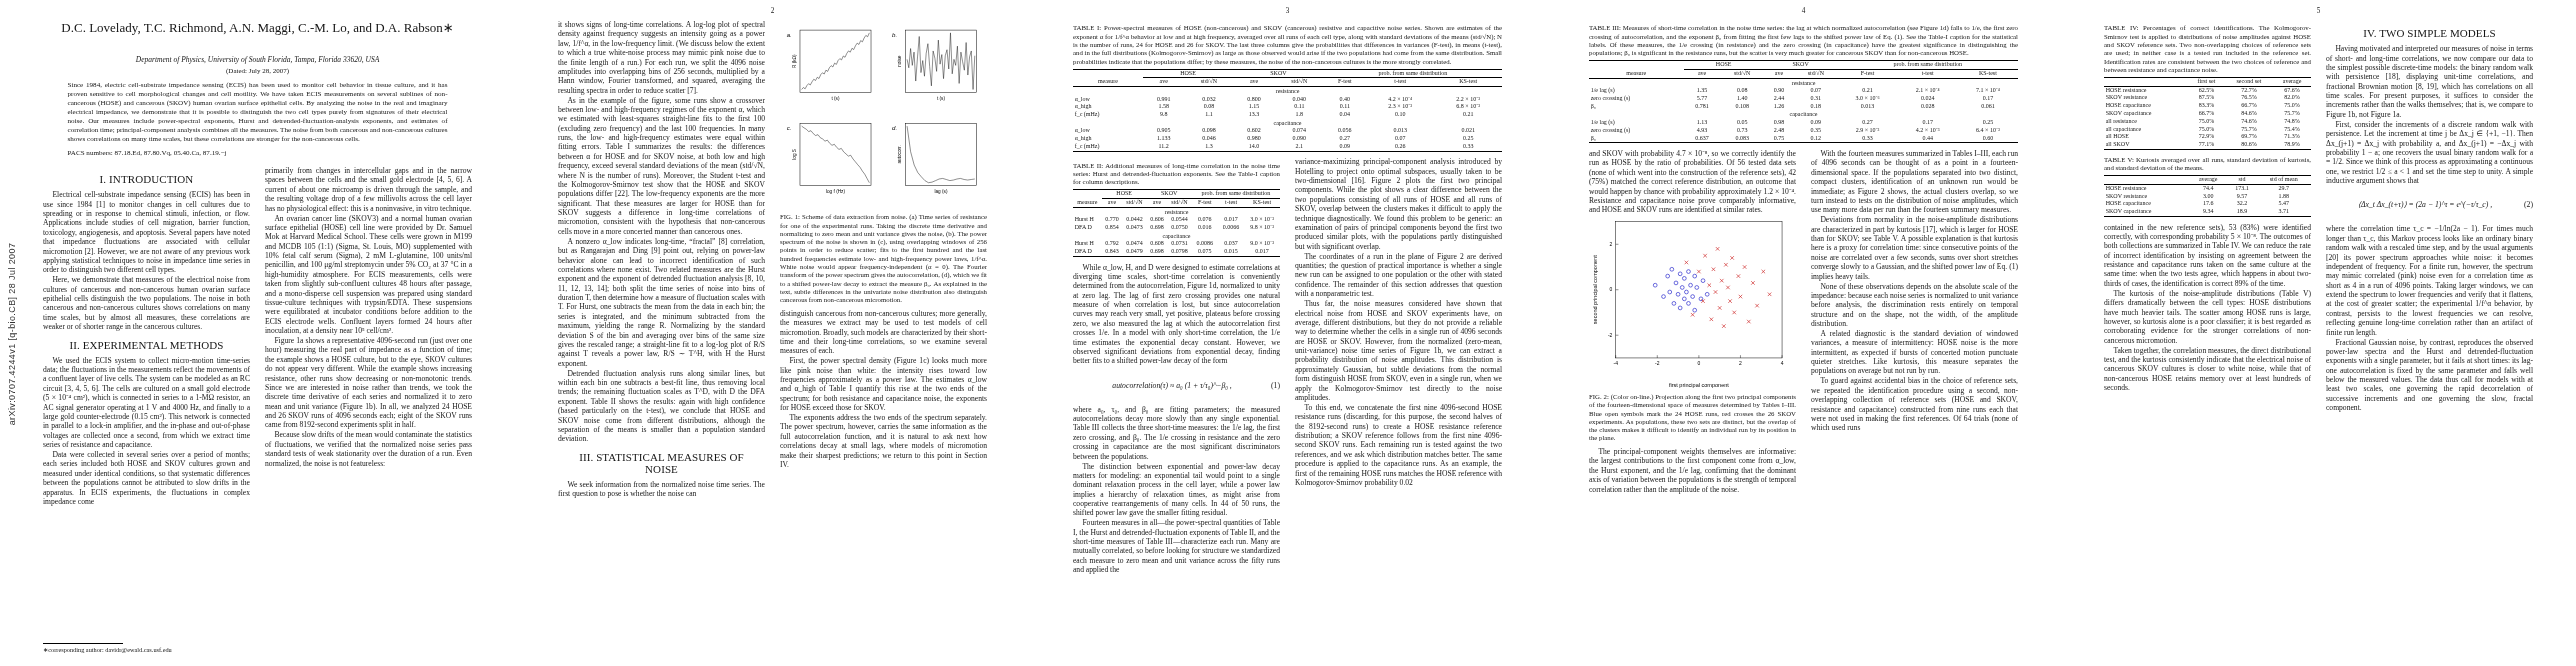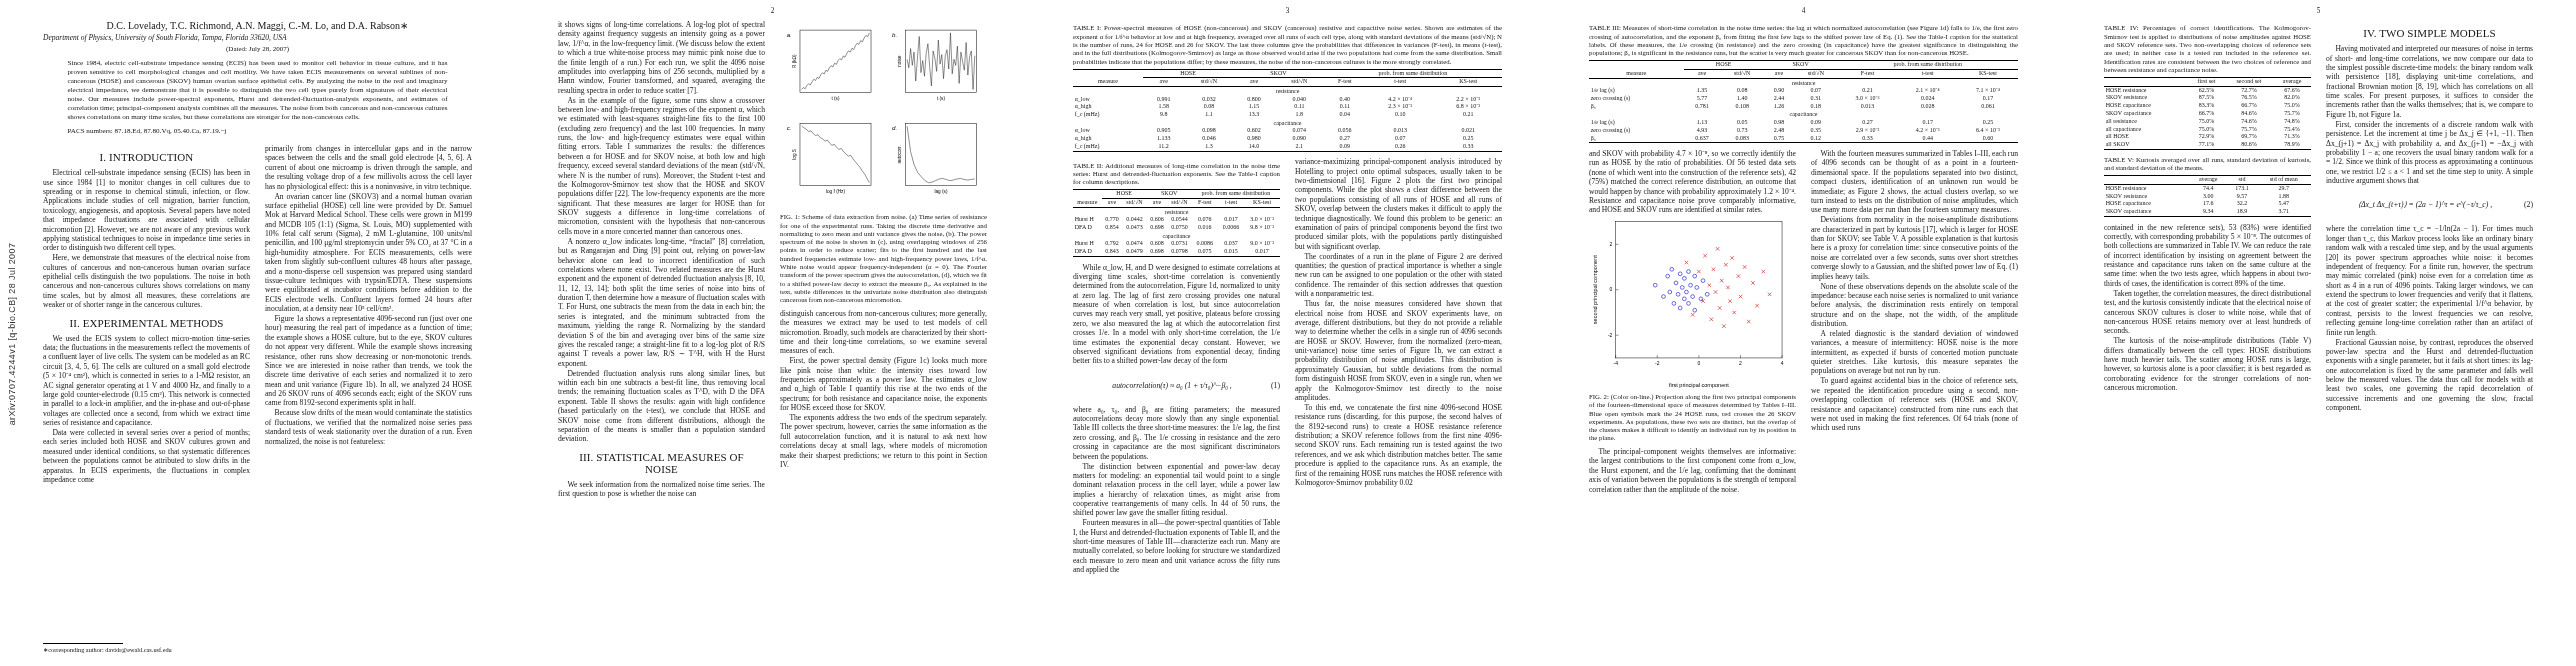--- a/index.html
+++ b/index.html
@@ -2,22 +2,22 @@
 <html style="font-size:9px"><head>
 <meta charset="utf-8">
 <style>
   html,body{margin:0;padding:0;background:#ffffff;}
   .canvas{position:relative;width:2576px;height:667px;background:#ffffff;overflow:hidden;}
   .page{position:absolute;top:0;width:515px;height:667px;background:#fff;overflow:hidden;
         font-family:"Liberation Serif",serif;color:#161616;}
   .page-inner{position:absolute;left:43px;right:43px;top:20px;bottom:14.5px;overflow:hidden;}
   .pagenum{position:absolute;top:7.2px;left:0;right:0;text-align:center;font-size:7.2px;}
   .title{font-size:11px;font-weight:bold;text-align:center;line-height:1.28;margin:9px auto 6.7px;max-width:356px;}
-  .authors{font-size:10px;text-align:center;margin-bottom:2px;}
-  .affil{font-size:7.5px;font-style:italic;line-height:1.2;}
+  .authors{font-size:13px;text-align:center;margin-bottom:19px;}
+  .affil{font-size:7.5px;font-style:italic;text-align:center;line-height:1.2;}
   .dated{font-size:7px;text-align:center;margin:2.8px 0 6.7px;}
   .abstract{font-size:7.1px;line-height:1.25;text-align:justify;margin:0 24.5px 5.6px;}
   .pacs{font-size:7.1px;margin:0 24.5px 9px;}
   .cols{display:flex;gap:15px;align-items:flex-start;}
   .col{width:207px;flex:0 0 207px;}
   .sec-heading{font-size:11px;font-weight:normal;text-align:center;margin:7.2px 3.3px 5px;letter-spacing:0.1px;}
   .para{font-size:7.6px;line-height:1.235;text-align:justify;text-indent:9.4px;margin:0 0 0.6px;}
   .para.ni{text-indent:0;}
   .eq{display:flex;align-items:center;margin:15px 0;font-size:7.7px;}
   .eq-body{flex:1;text-align:center;font-style:italic;}
@@ -618,22 +618,22 @@
                   <tr>
                     <td class="rowlab">SKOV capacitance</td>
                     <td>9.34</td>
                     <td>18.9</td>
                     <td>3.71</td>
                   </tr>
                 </tbody>
               </table>
             </div>
             <div class="para ni">contained in the new reference sets), 53 (83%) were identified correctly, with corresponding probability 5 × 10⁻⁸. The outcomes of both collections are summarized in Table IV. We can reduce the rate of incorrect identification by insisting on agreement between the resistance and capacitance runs taken on the same culture at the same time: when the two tests agree, which happens in about two-thirds of cases, the identification is correct 89% of the time.</div>
+            <div class="para">The kurtosis of the noise-amplitude distributions (Table V) differs dramatically between the cell types: HOSE distributions have much heavier tails. The scatter among HOSE runs is large, however, so kurtosis alone is a poor classifier; it is best regarded as corroborating evidence for the stronger correlations of non-cancerous micromotion.</div>
             <div class="para">Taken together, the correlation measures, the direct distributional test, and the kurtosis consistently indicate that the electrical noise of cancerous SKOV cultures is closer to white noise, while that of non-cancerous HOSE retains memory over at least hundreds of seconds.</div>
-            <div class="para">The kurtosis of the noise-amplitude distributions (Table V) differs dramatically between the cell types: HOSE distributions have much heavier tails. The scatter among HOSE runs is large, however, so kurtosis alone is a poor classifier; it is best regarded as corroborating evidence for the stronger correlations of non-cancerous micromotion.</div>
           </div>
           <div class="col">
             <div class="sec-heading">IV. TWO SIMPLE MODELS</div>
             <div class="para">Having motivated and interpreted our measures of noise in terms of short- and long-time correlations, we now compare our data to the simplest possible discrete-time models: the binary random walk with persistence [18], displaying unit-time correlations, and fractional Brownian motion [8, 19], which has correlations on all time scales. For present purposes, it suffices to consider the increments rather than the walks themselves; that is, we compare to Figure 1b, not Figure 1a.</div>
             <div class="para">First, consider the increments of a discrete random walk with persistence. Let the increment at time j be Δx_j ∈ {+1, −1}. Then Δx_(j+1) = Δx_j with probability a, and Δx_(j+1) = −Δx_j with probability 1 − a; one recovers the usual binary random walk for a = 1/2. Since we think of this process as approximating a continuous one, we restrict 1/2 ≤ a &lt; 1 and set the time step to unity. A simple inductive argument shows that</div>
             <div class="eq">
               <span class="eq-body">⟨Δx_t Δx_(t+τ)⟩ = (2a − 1)^τ = e^(−τ/τ_c) ,</span>
               <span class="eq-num">(2)</span>
             </div>
             <div class="para ni">where the correlation time τ_c = −1/ln(2a − 1). For times much longer than τ_c, this Markov process looks like an ordinary binary random walk with a rescaled time step, and by the usual arguments [20] its power spectrum approaches white noise: it becomes independent of frequency. For a finite run, however, the spectrum may mimic correlated (pink) noise even for a correlation time as short as 4 in a run of 4096 points. Taking larger windows, we can extend the spectrum to lower frequencies and verify that it flattens, at the cost of greater scatter; the experimental 1/f^α behavior, by contrast, persists to the lowest frequencies we can resolve, reflecting genuine long-time correlation rather than an artifact of finite run length.</div>

